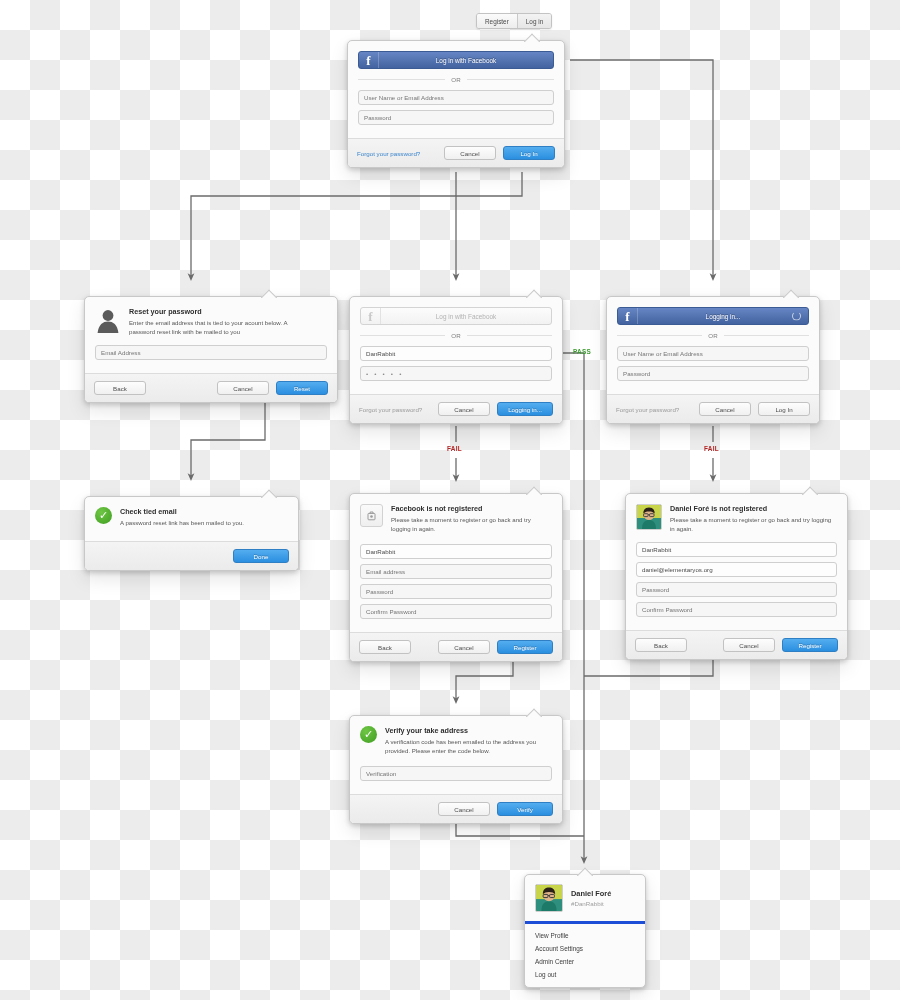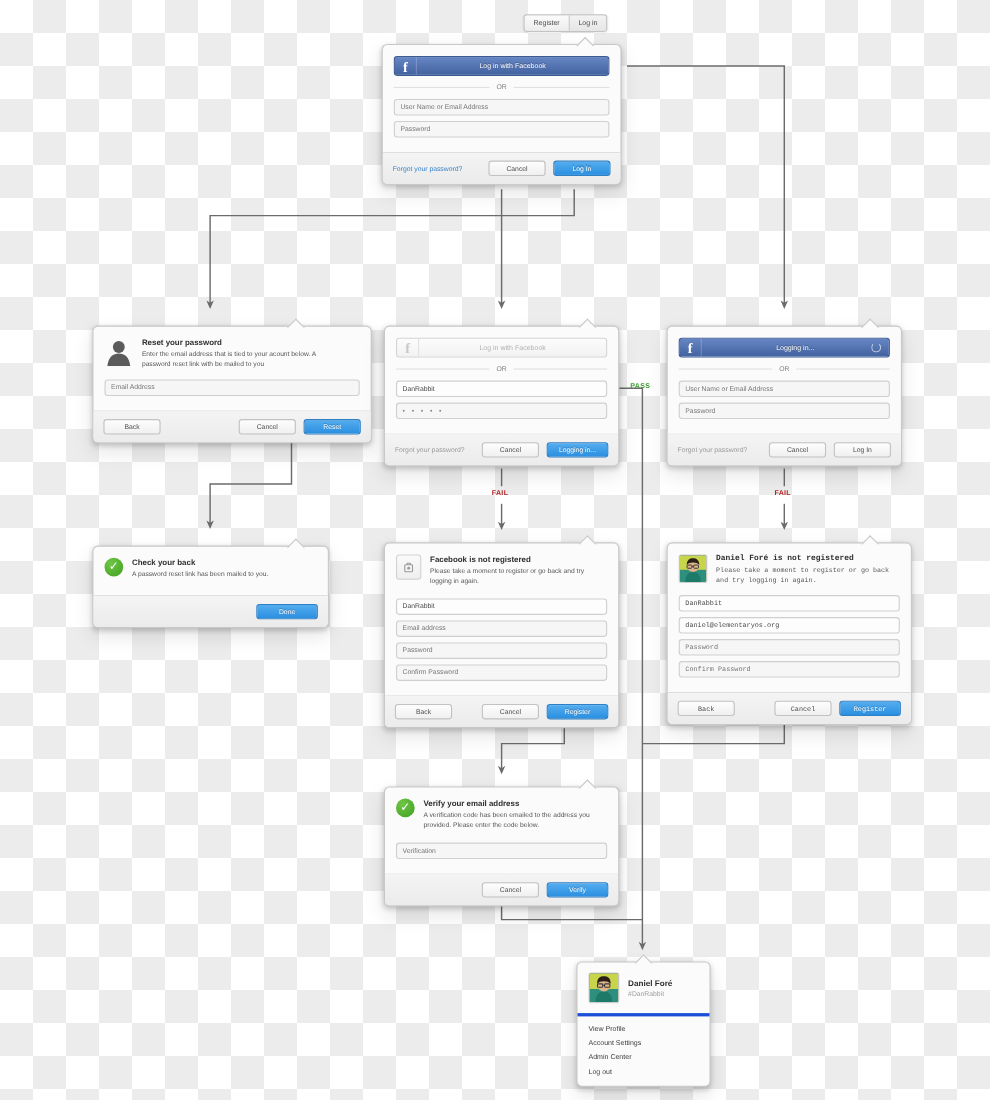--- a/index.html
+++ b/index.html
@@ -239,21 +239,21 @@
       <div class="btn primary">Reset</div>
     </div>
   </div>
 
   <div class="card" style="left:84px;top:496px;width:215px;">
     <div class="nub" style="left:176px;"></div>
     <div class="card-body" style="padding-bottom:14px;">
       <div class="msg">
         <div class="ico-check">✓</div>
         <div class="msg-text">
-          <h3>Check your back</h3>
+          <h3>Check tied email</h3>
           <p>A password reset link has been mailed to you.</p>
         </div>
       </div>
     </div>
     <div class="card-foot">
       <span class="spacer"></span>
       <div class="btn primary wide">Done</div>
     </div>
   </div>
 
@@ -323,21 +323,21 @@
       <input class="input" placeholder="Confirm Password" style="">
     </div>
     <div class="card-foot">
       <div class="btn">Back</div>
       <span class="spacer"></span>
       <div class="btn">Cancel</div>
       <div class="btn primary wide">Register</div>
     </div>
   </div>
 
-  <div class="card" style="left:606px;top:493px;width:223px;font-family:Liberation Mono, monospace;">
+  <div class="card" style="left:625px;top:493px;width:223px;">
     <div class="nub" style="left:176px;"></div>
     <div class="card-body">
       <div class="msg">
         <div class="avatar">
           <svg width="24" height="24" viewBox="0 0 24 24">
             <rect width="24" height="24" fill="#c8d44a"></rect>
             <rect x="0" y="13" width="24" height="11" fill="#2f8f7e"></rect>
             <path d="M5,24 C5,17.5 8,15 12,15 C16,15 19,17.5 19,24 Z" fill="#1d7a68"></path>
             <circle cx="12" cy="9.6" r="5.4" fill="#e0b48a"></circle>
             <path d="M6.3,8.6 C6.3,3.9 9,2.4 12,2.4 C15,2.4 17.7,3.9 17.7,8.6 C16,7 15,6.4 12,6.4 C9,6.4 8,7 6.3,8.6 Z" fill="#2a2018"></path>
@@ -364,21 +364,21 @@
       <div class="btn primary wide">Register</div>
     </div>
   </div>
 
   <div class="card" style="left:349px;top:715px;width:214px;">
     <div class="nub" style="left:176px;"></div>
     <div class="card-body">
       <div class="msg">
         <div class="ico-check">✓</div>
         <div class="msg-text">
-          <h3>Verify your email address</h3>
+          <h3>Verify your take address</h3>
           <p>A verification code has been emailed to the address you provided. Please enter the code below.</p>
         </div>
       </div>
       <div style="height:11px;"></div>
       <input class="input" placeholder="Verification" style="">
     </div>
     <div class="card-foot">
       <span class="spacer"></span>
       <div class="btn">Cancel</div>
       <div class="btn primary wide">Verify</div>

